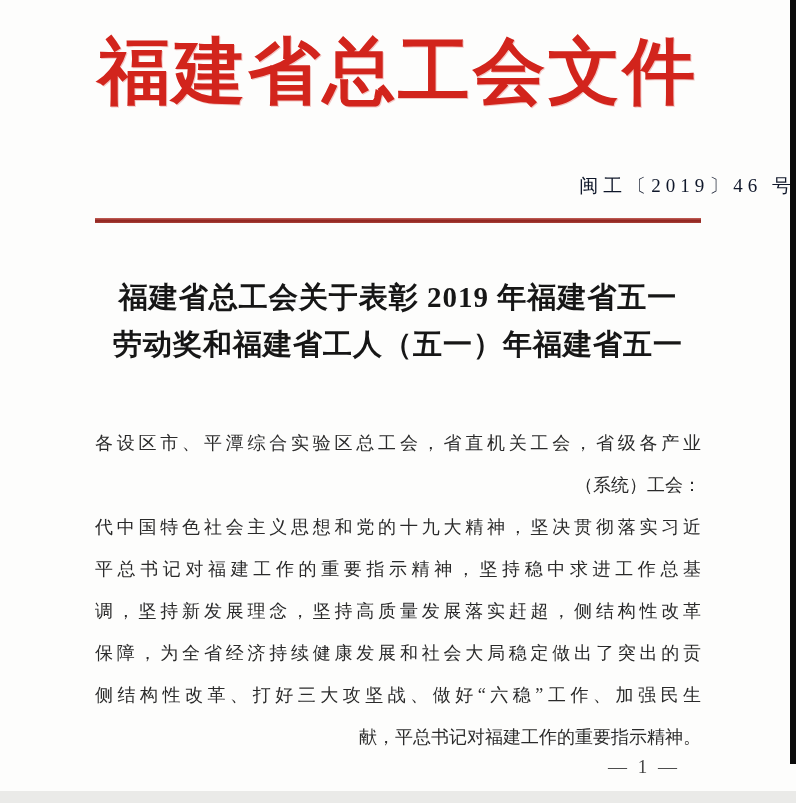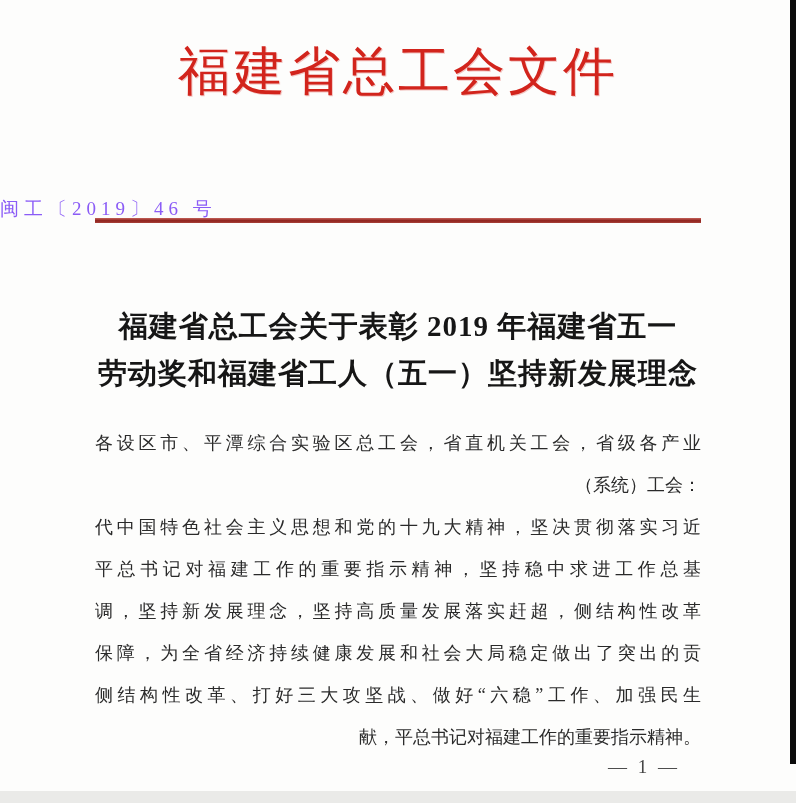--- a/index.html
+++ b/index.html
@@ -14,49 +14,49 @@
     background: #fdfdfc;
     overflow: hidden;
     font-family: "Liberation Serif", serif;
   }
   .org-header {
     position: absolute;
     top: 16px;
     left: 0;
     width: 100%;
     text-align: center;
-    font-size: 52px;
-    font-weight: normal;
+    font-size: 72px;
+    font-weight: bold;
     letter-spacing: 3px;
     line-height: 112px;
     color: var(--header-red, #d2241c);
     text-shadow: 1px 1px 0 rgba(210, 36, 28, 0.25);
     white-space: nowrap;
   }
   .doc-number {
     position: absolute;
-    top: 196px;
+    top: 173px;
     left: 0;
     width: 100%;
-    text-align: left;
+    text-align: right;
     font-size: 19px;
     letter-spacing: 5px;
-    color: #8b5cf6;
+    color: #0f172a;
   }
   .red-rule {
     position: absolute;
     top: 218px;
     left: 95px;
     width: 606px;
     height: 5px;
     background: linear-gradient(to bottom, #c4625a, var(--rule-red, #8e211c) 55%, #a8423a);
   }
   .doc-title {
     position: absolute;
-    top: 303px;
+    top: 274px;
     left: 0;
     width: 100%;
     text-align: center;
     font-size: 29px;
     font-weight: bold;
     line-height: 47px;
     letter-spacing: 1px;
     color: #161616;
   }
   .body-text {
@@ -112,21 +112,21 @@
 <div class="page">
 
   <div class="org-header">福建省总工会文件</div>
 
   <div class="doc-number">闽工〔2019〕46 号</div>
 
   <div class="red-rule"></div>
 
   <div class="doc-title">
     <div>福建省总工会关于表彰 2019 年福建省五一</div>
-    <div>劳动奖和福建省工人（五一）坚持新发展理念</div>
+    <div>劳动奖和福建省工人（五一）年福建省五一</div>
   </div>
 
   <div class="body-text">
     <div class="line stretch">各设区市、平潭综合实验区总工会，省直机关工会，省级各产业</div>
     <div class="line">（系统）工会：</div>
     <div class="line stretch">代中国特色社会主义思想和党的十九大精神，坚决贯彻落实习近</div>
     <div class="line stretch">平总书记对福建工作的重要指示精神，坚持稳中求进工作总基</div>
     <div class="line stretch">调，坚持新发展理念，坚持高质量发展落实赶超，侧结构性改革</div>
     <div class="line stretch">保障，为全省经济持续健康发展和社会大局稳定做出了突出的贡</div>
     <div class="line stretch">侧结构性改革、打好三大攻坚战、做好“六稳”工作、加强民生</div>

